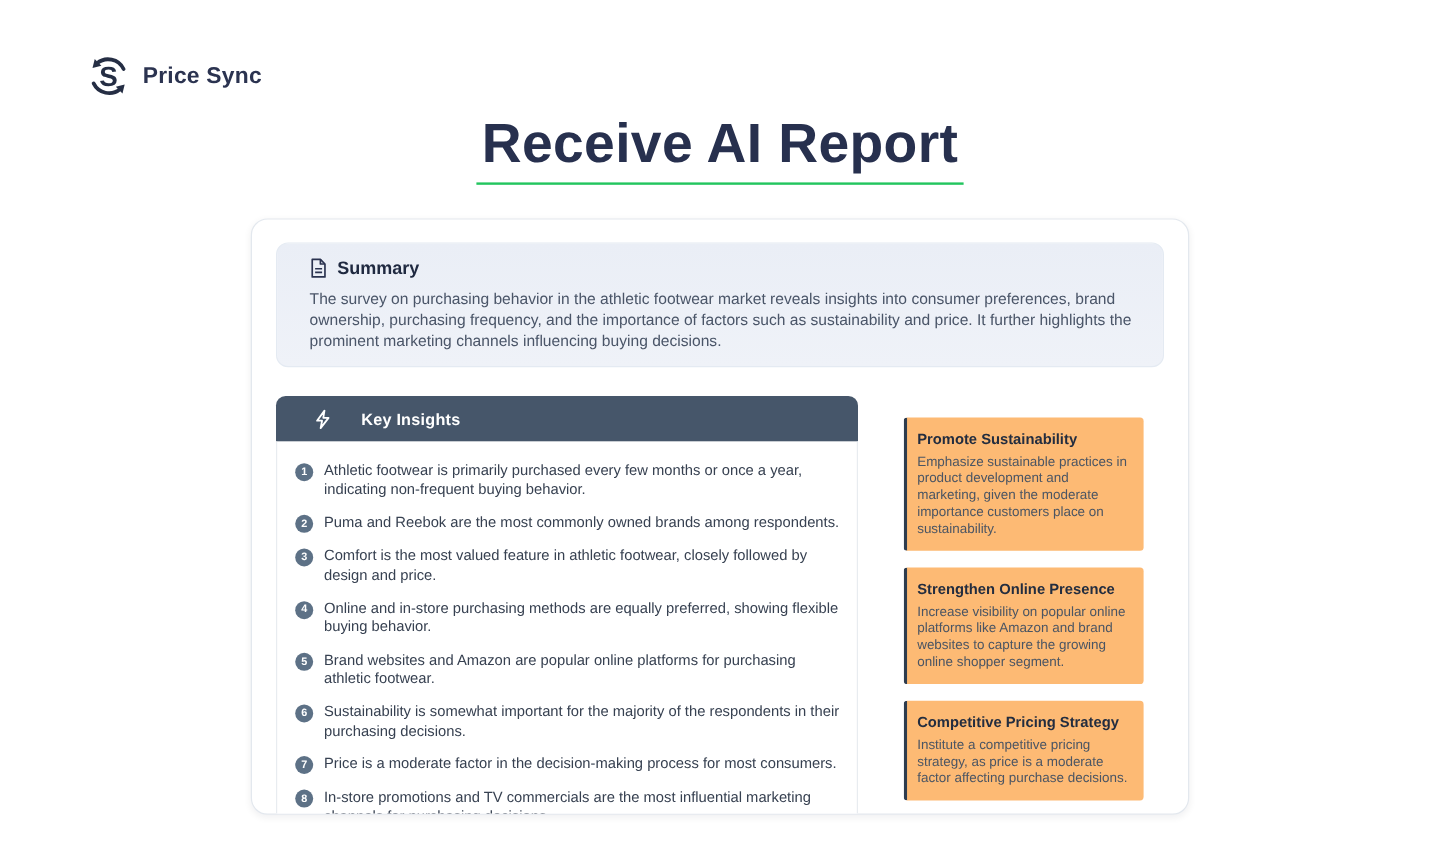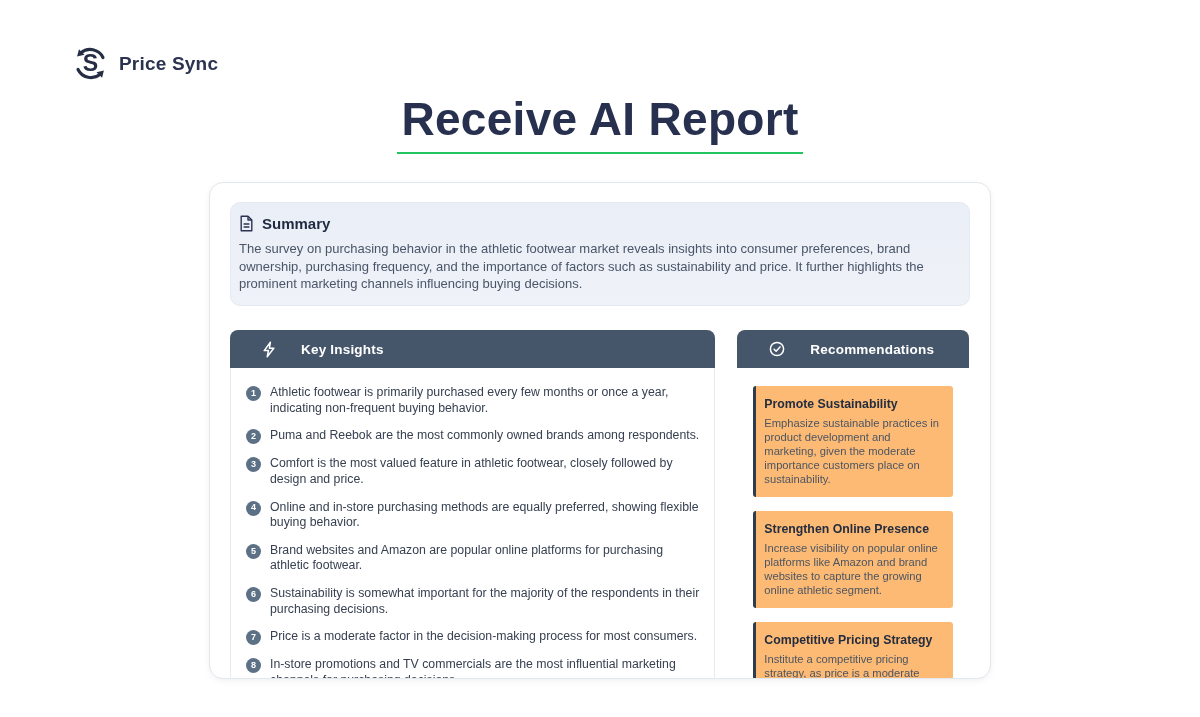--- a/index.html
+++ b/index.html
@@ -29,21 +29,21 @@
     background:#fff; border:1px solid #e3e8ee; border-radius:14px;
     box-shadow:0 2px 6px rgba(15,23,42,.06);
     padding:19px 21px 0 20px; overflow:hidden;
   }
 
   
   .summary {
     height:104px; width:740px;
     background:linear-gradient(180deg,#eaeef6 0%,#eff2f8 100%);
     border:1px solid #e4eaf2; border-radius:10px;
-    padding:12px 16px 12px 8px;
+    padding:12px 16px 12px 27px;
   }
   .summary-head { display:flex; align-items:center; gap:8px; }
   .summary-title { margin:0; font-size:15px; font-weight:700; color:#1f2940; }
   .summary-body {
     margin:8px 0 0; font-size:13px; line-height:17.4px; color:#4a5568;
   }
 
   
   .columns { display:flex; gap:22px; margin-top:24px; }
 
@@ -157,35 +157,28 @@
             <span class="insight-text">Price is a moderate factor in the decision-making process for most consumers.</span>
           </li>
           <li class="insight-item">
             <span class="badge">8</span>
             <span class="insight-text">In-store promotions and TV commercials are the most influential marketing channels for purchasing decisions.</span>
           </li>
         </ol>
     </section>
 
     <aside class="rec-panel">
-      <div class="panel-header">
-        <svg width="16" height="16" viewBox="0 0 16 16">
-          <circle cx="8" cy="8" r="6.6" fill="none" stroke="#ffffff" stroke-width="1.5"></circle>
-          <path d="M5.1 8.2 L7.1 10.2 L11 5.9" fill="none" stroke="#ffffff" stroke-width="1.5" stroke-linecap="round" stroke-linejoin="round"></path>
-        </svg>
-        <span>Recommendations</span>
-      </div>
       <div class="rec-body">
           <div class="rec-card">
             <h3 class="rec-card-title">Promote Sustainability</h3>
             <p class="rec-card-body">Emphasize sustainable practices in product development and marketing, given the moderate importance customers place on sustainability.</p>
           </div>
           <div class="rec-card">
             <h3 class="rec-card-title">Strengthen Online Presence</h3>
-            <p class="rec-card-body">Increase visibility on popular online platforms like Amazon and brand websites to capture the growing online athletic segment.</p>
+            <p class="rec-card-body">Increase visibility on popular online platforms like Amazon and brand websites to capture the growing online shopper segment.</p>
           </div>
           <div class="rec-card">
             <h3 class="rec-card-title">Competitive Pricing Strategy</h3>
             <p class="rec-card-body">Institute a competitive pricing strategy, as price is a moderate factor affecting purchase decisions.</p>
           </div>
         </div>
     </aside>
 
   </div>
 </div>

